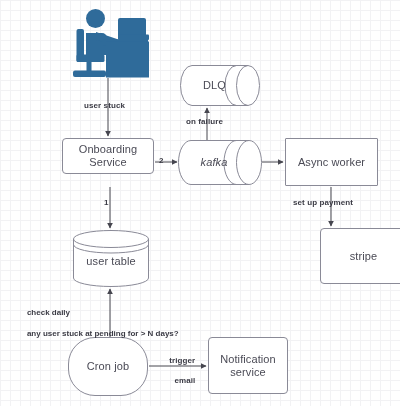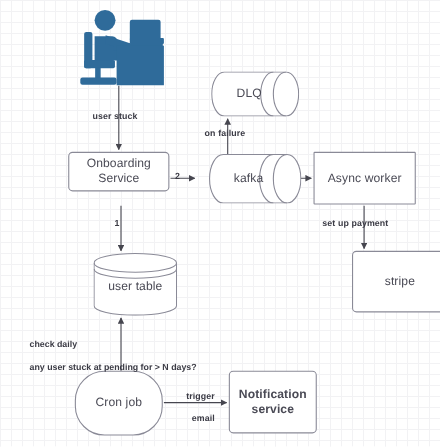--- a/index.html
+++ b/index.html
@@ -39,21 +39,20 @@
   .box {
     border: 1px solid #8a8a97;
     border-radius: 4px;
     background: #ffffff;
   }
   .box-sharp {
     border-radius: 1px;
   }
   .cyl-h, .cyl-v {
     background: transparent;
-    margin-left: 12px;
   }
   .cyl-h svg, .cyl-v svg {
     position: absolute;
     left: 0;
     top: 0;
   }
   .cyl-label {
     position: relative;
     z-index: 2;
     width: 100%;
@@ -150,21 +149,21 @@
     <line x1="149" y1="366" x2="206" y2="366" stroke="#46464f" stroke-width="1" marker-end="url(#arrow)"></line>
   </svg>
 
   <div class="node box" style="left:62px; top:138px; width:92px; height:36px;">
     <div>
       <span>Onboarding</span><br>
       <span>Service</span>
     </div>
   </div>
 
-  <div class="node cyl-h" style="left:178px; top:140px; width:84px; height:45px;">
+  <div class="node cyl-h" style="left:178px; top:140px; width:84px; height:45px;font-style:italic;">
     <svg width="84" height="45" viewBox="0 0 84 45" xmlns="http://www.w3.org/2000/svg">
       <path d="M13 0.5 H71 A12.5 22 0 0 1 71 44.5 H13 A12.5 22 0 0 1 13 0.5 Z" fill="#ffffff" stroke="#8a8a97" stroke-width="1"></path>
       <path d="M71 0.5 A12.5 22 0 0 0 71 44.5" fill="none" stroke="#8a8a97" stroke-width="1"></path>
       <path d="M58.5 0.5 A12.5 22 0 0 0 58.5 44.5" fill="none" stroke="#8a8a97" stroke-width="1"></path>
     </svg>
     <div class="cyl-label" style="margin-left:-12px;">kafka</div>
   </div>
 
   <div class="node cyl-h" style="left:180px; top:65px; width:80px; height:41px;">
     <svg width="80" height="41" viewBox="0 0 80 41" xmlns="http://www.w3.org/2000/svg">
@@ -189,21 +188,21 @@
       <path d="M0.5 9 A37.5 8.5 0 0 0 75.5 9" fill="none" stroke="#8a8a97" stroke-width="1"></path>
       <path d="M0.5 14.5 A37.5 8.5 0 0 0 75.5 14.5" fill="none" stroke="#8a8a97" stroke-width="1"></path>
     </svg>
     <div class="cyl-label" style="margin-top:6px;">user table</div>
   </div>
 
   <div class="node box" style="left:68px; top:337px; width:80px; height:59px;border-radius:27px;">
     <span>Cron job</span>
   </div>
 
-  <div class="node box" style="left:208px; top:337px; width:80px; height:57px;font-weight:bold;">
+  <div class="node box" style="left:208px; top:337px; width:80px; height:57px;">
     <div>
       <span>Notification</span><br>
       <span>service</span>
     </div>
   </div>
 
   <div class="edge-label" style="left:84px; top:101px;">user stuck</div>
 
   <div class="edge-label" style="left:159px; top:156px;">2</div>
 

